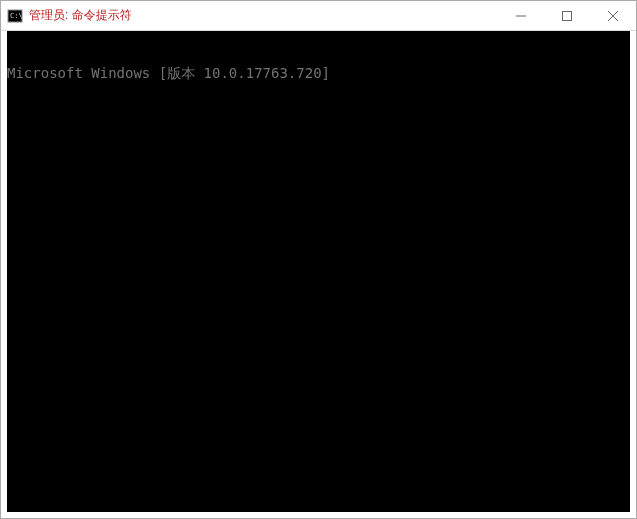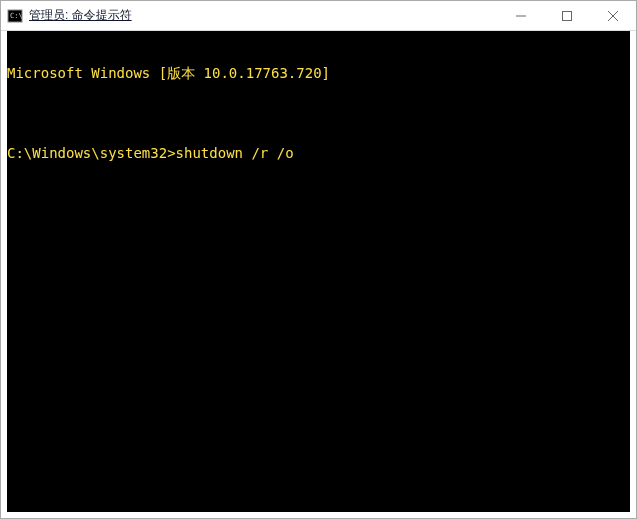--- a/index.html
+++ b/index.html
@@ -38,24 +38,23 @@
       align-items: center;
       justify-content: center;
     }
     .titlebar-icon svg {
       width: 16px;
       height: 16px;
     }
     .titlebar-title {
       flex: 1;
       font-size: 12px;
-      color: #0f172a;
+      color: #b91c1c;
       white-space: nowrap;
       overflow: hidden;
-      text-decoration: underline;
     }
     .titlebar-controls {
       display: flex;
       height: 100%;
     }
     .titlebar-btn {
       width: 46px;
       height: 100%;
       display: flex;
       align-items: center;
@@ -67,21 +66,21 @@
     .titlebar-btn svg {
       width: 10px;
       height: 10px;
       stroke: #666;
       fill: none;
       stroke-width: 1;
     }
     .console {
       flex: 1;
       background: #000;
-      color: #fde047;
+      color: #737373;
       font-family: "NSimSun", "SimSun", "Consolas", monospace;
       font-size: 14px;
       line-height: 16px;
       padding: 2px 0 0 0;
       white-space: pre;
       overflow: hidden;
       margin: 0 6px 6px 6px;
     }
     .console-line {
       white-space: pre;
@@ -114,15 +113,14 @@
         <svg viewBox="0 0 10 10">
             <line x1="0" y1="0" x2="10" y2="10"></line>
             <line x1="10" y1="0" x2="0" y2="10"></line>
           </svg>
       </div>
     </div>
   </div>
   <div class="console">
     <div class="console-line">Microsoft Windows [版本 10.0.17763.720]</div>
     <div class="console-line"></div>
-    <div class="console-line"><span>C:\Windows\system32&gt;</span><span>shutdown /r /o</span></div>
   </div>
 </div>
 
 </body></html>

